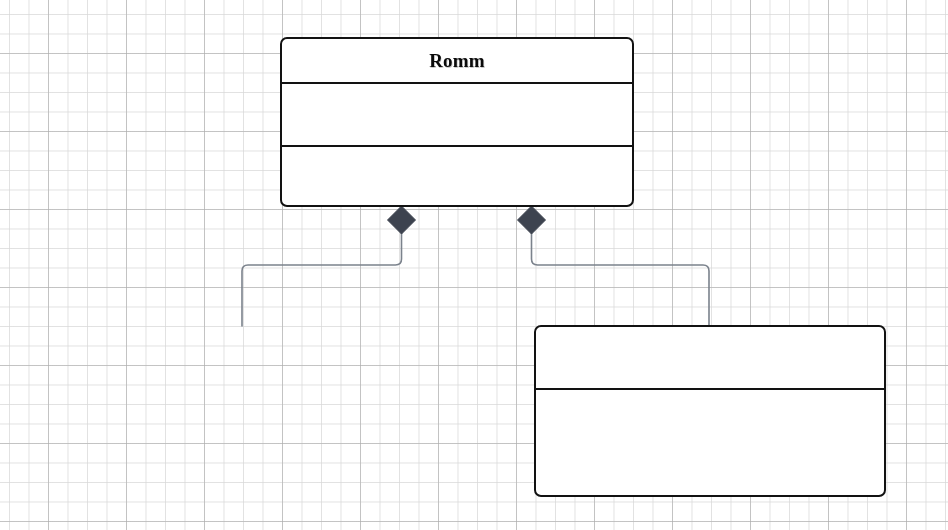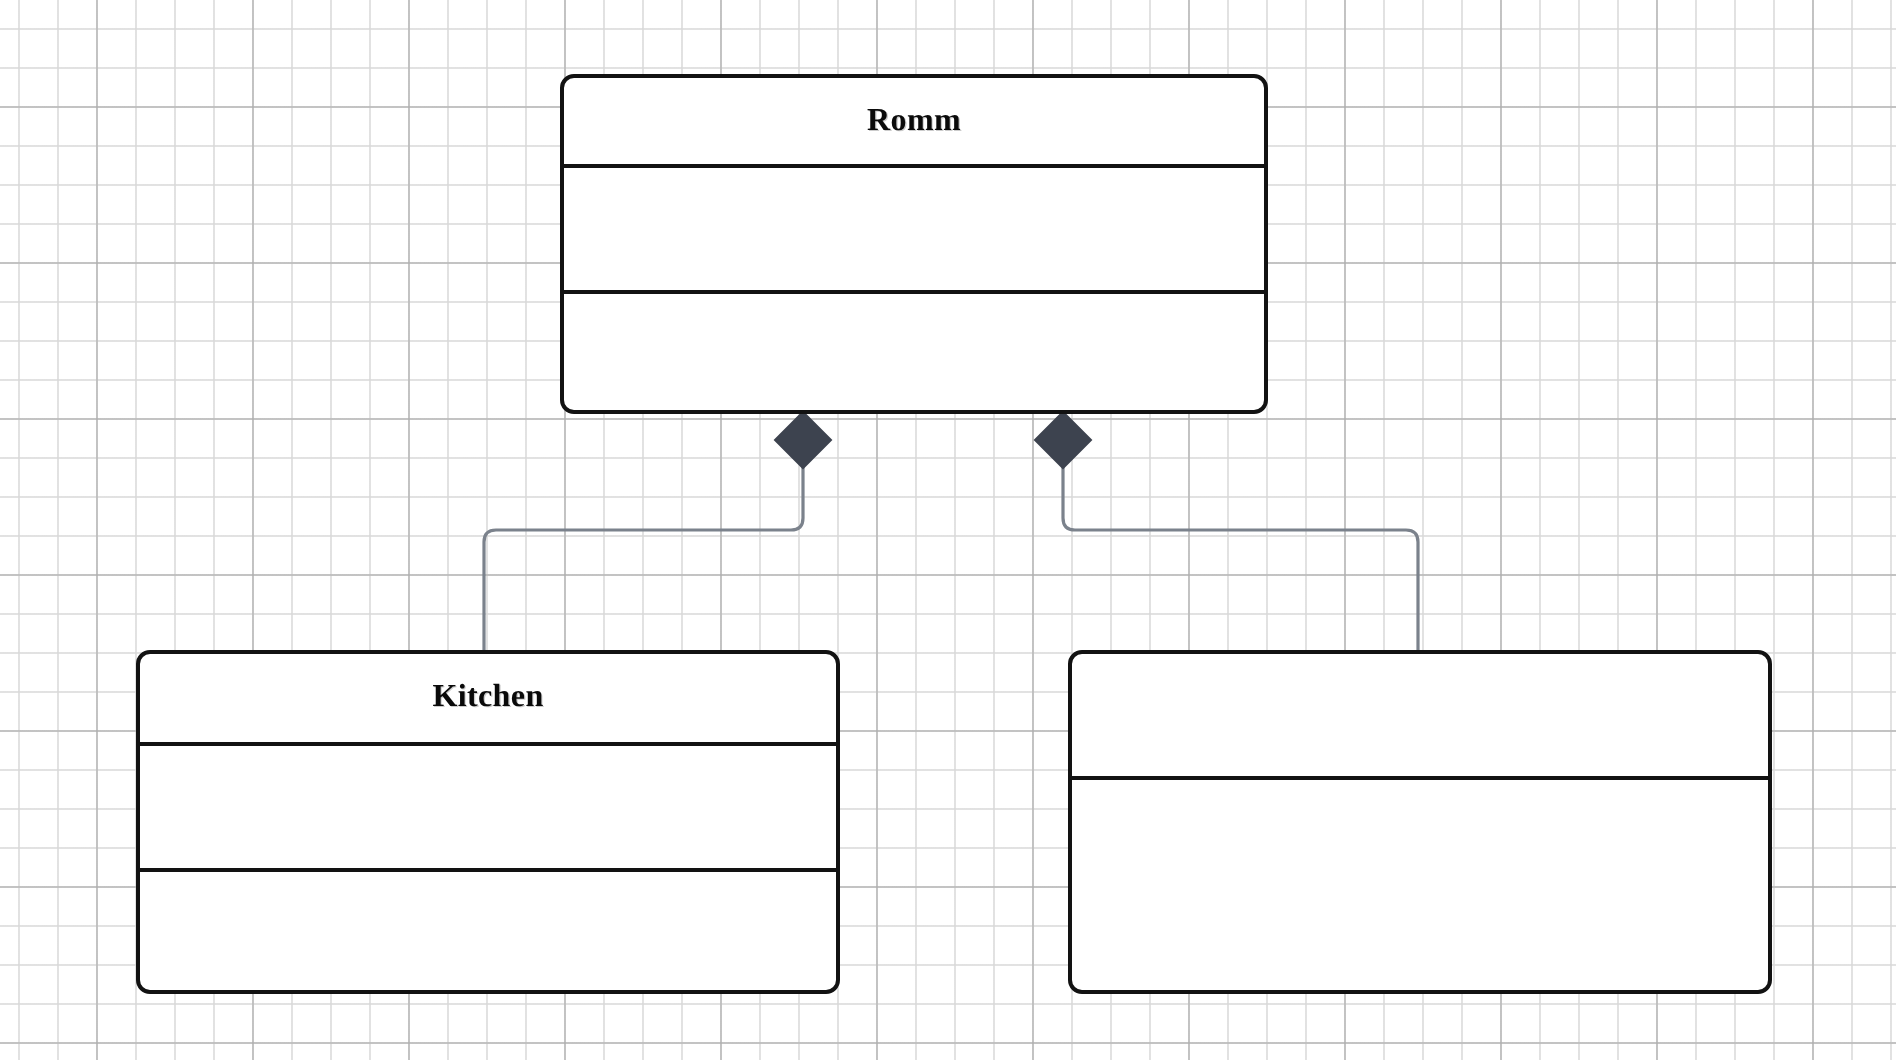--- a/index.html
+++ b/index.html
@@ -54,21 +54,21 @@
     z-index: 2;
   }
 
   .uml-title {
     flex: 0 0 auto;
     display: flex;
     align-items: center;
     justify-content: center;
     border-bottom: 2px solid #121212;
     font-weight: bold;
-    font-size: 16px;
+    font-size: 19px;
     color: #0a0a0a;
     letter-spacing: 0.2px;
     text-shadow: 0.6px 0.6px 0 rgba(160,160,160,0.55);
     user-select: none;
   }
 
   .uml-attrs {
     flex: 1 1 auto;
     border-bottom: 2px solid #121212;
   }
@@ -105,24 +105,19 @@
 
     <polygon points="531.5,206 545.5,220 531.5,234 517.5,220" fill="#3d434f" stroke="#3d434f" stroke-width="1"></polygon>
   </svg>
 
   <div class="uml-class" id="class-romm">
     <div class="uml-title">Romm</div>
     <div class="uml-attrs"></div>
     <div class="uml-ops"></div>
   </div>
 
-  <div class="uml-class" id="class-kitchen">
-    <div class="uml-title">Kitchen</div>
-    <div class="uml-attrs"></div>
-    <div class="uml-ops"></div>
-  </div>
 
   <div class="uml-class" id="class-bedroom">
     <div class="uml-attrs"></div>
     <div class="uml-ops"></div>
   </div>
 
 </div>
 
 </body></html>

